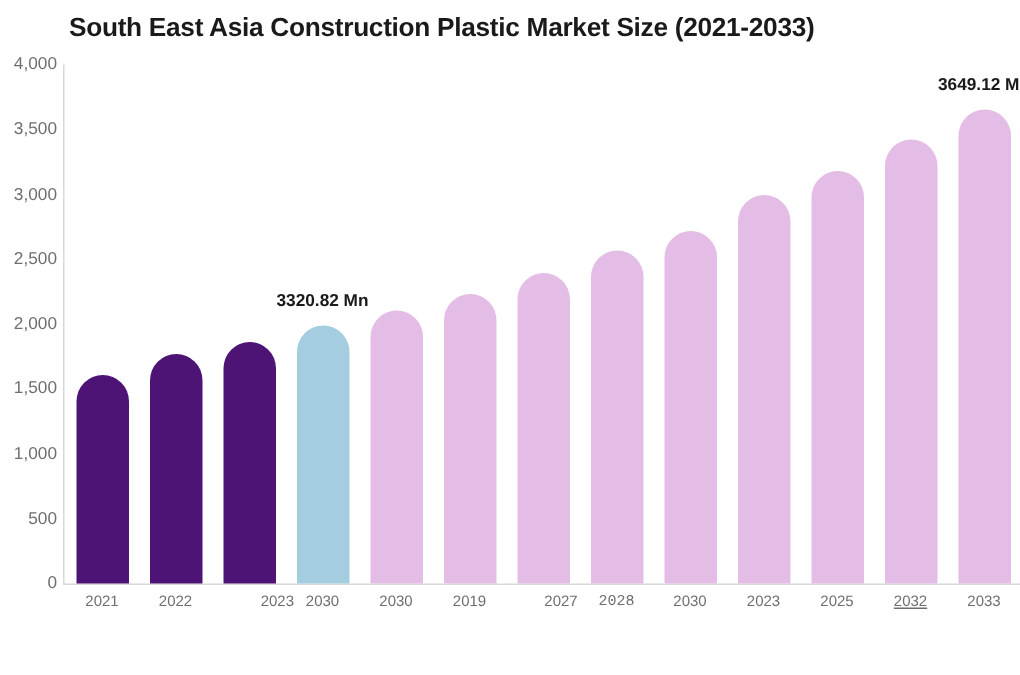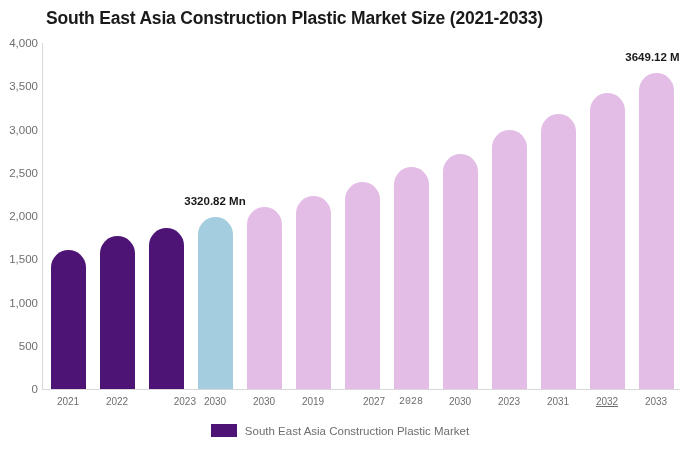--- a/index.html
+++ b/index.html
@@ -182,35 +182,29 @@
         <div class="bar" title="2031: 3178" style="height: 274.897px; background: rgb(228, 189, 230);"></div>
       </div>
       <div class="bar-slot" style="left: 547.5px; height: 346px;">
         <div class="bar" title="2032: 3421" style="height: 295.916px; background: rgb(228, 189, 230);"></div>
       </div>
       <div class="bar-slot" style="left: 596.5px; height: 346px;">
         <div class="bar" title="2033: 3649.12" style="height: 315.649px; background: rgb(228, 189, 230);"></div>
       </div>
     </div>
 
-  <div id="legend">
-      <div class="legend-item">
-        <span class="legend-swatch" style="background: rgb(77, 20, 117);"></span>
-        <span class="legend-text">South East Asia Construction Plastic Market</span>
-      </div>
-    </div>
 
 <div class="x-tick-label" style="left: 68px;">2021</div>
     <div class="x-tick-label" style="left: 117px;">2022</div>
     <div class="x-tick-label" style="left: 166px; text-align: right;">2023</div>
     <div class="x-tick-label" style="left: 215px;">2030</div>
     <div class="x-tick-label" style="left: 264px;">2030</div>
     <div class="x-tick-label" style="left: 313px;">2019</div>
     <div class="x-tick-label" style="left: 374px;">2027</div>
     <div class="x-tick-label" style="left: 411px; font-family: Liberation Mono, monospace;">2028</div>
     <div class="x-tick-label" style="left: 460px;">2030</div>
     <div class="x-tick-label" style="left: 509px;">2023</div>
-    <div class="x-tick-label" style="left: 558px;">2031</div>
+    <div class="x-tick-label" style="left: 558px;">2025</div>
     <div class="x-tick-label" style="left: 607px; text-decoration: underline;">2032</div>
     <div class="x-tick-label" style="left: 656px;">2033</div>
     <div class="bar-label" style="left: 215px; top: 194.802px;">3320.82 Mn</div>
     <div class="bar-label" style="left: 656px; top: 51.3511px;">3649.12 Mn</div>
   </div>
 
 </body></html>

